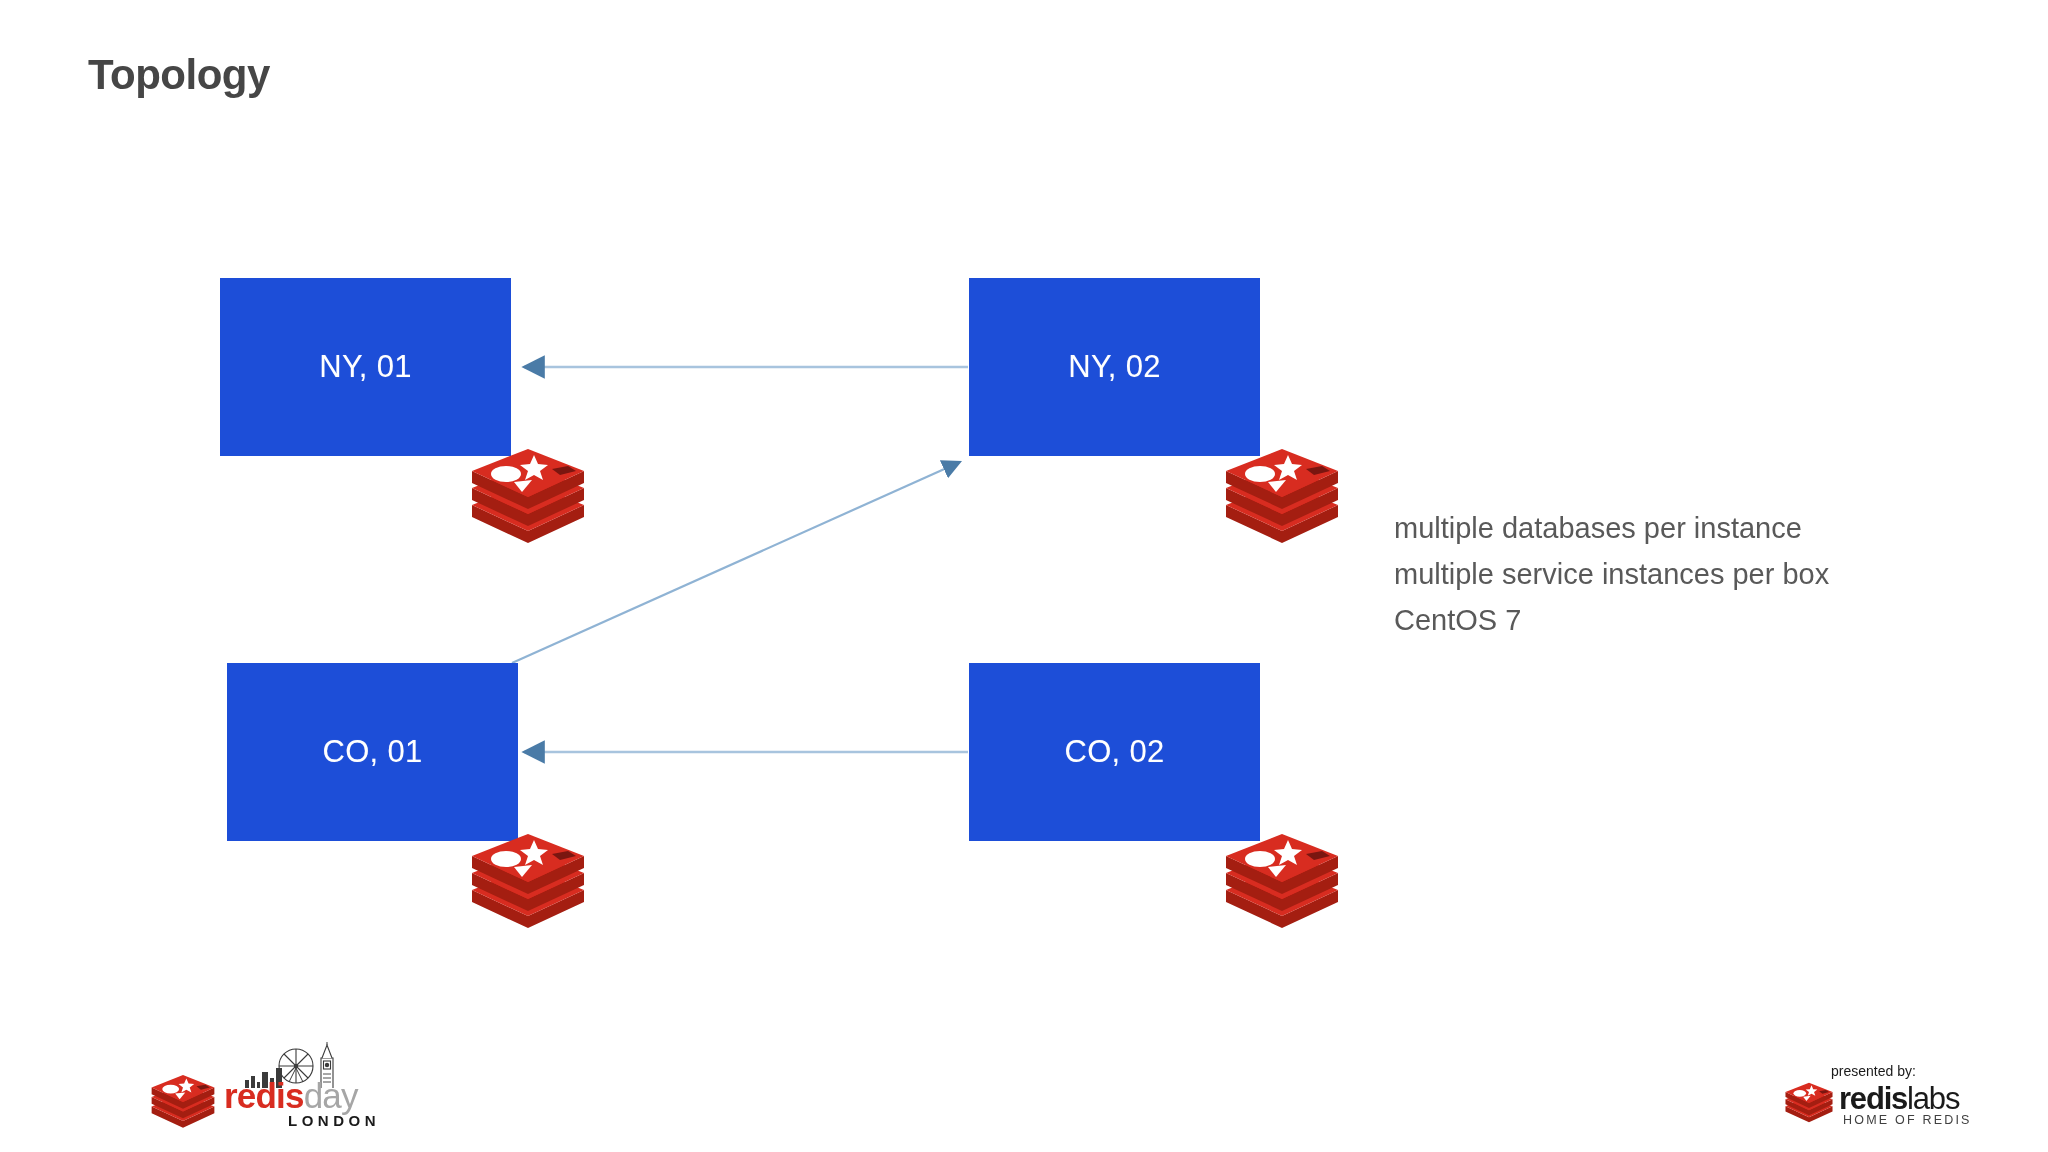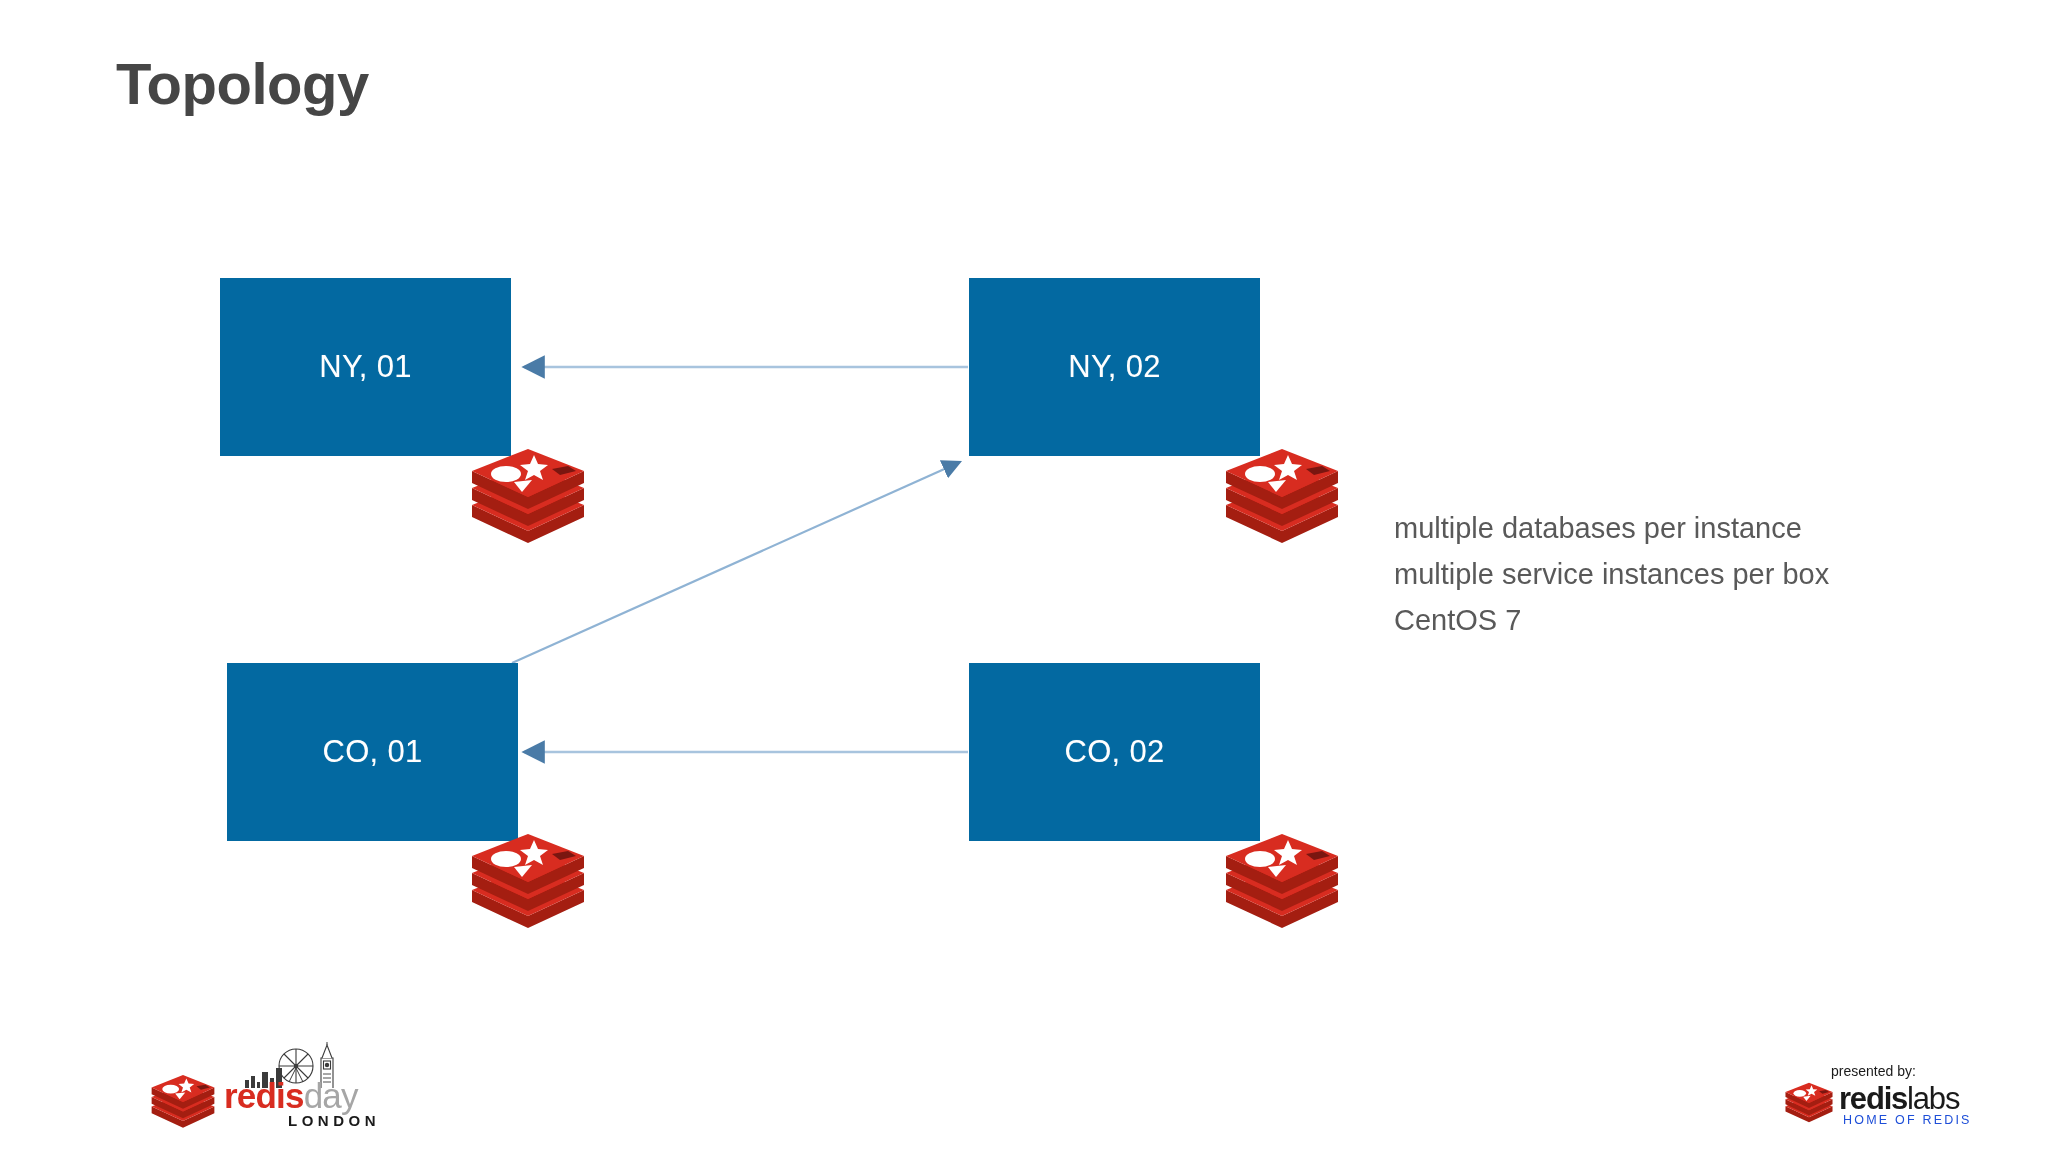--- a/index.html
+++ b/index.html
@@ -12,34 +12,34 @@
     height: 1152px;
     position: relative;
     overflow: hidden;
     font-family: "Liberation Sans", sans-serif;
     background: #ffffff;
   }
 
   
   #slide-title {
     position: absolute;
-    left: 116px;
+    left: 88px;
     top: 52px;
-    font-size: 58px;
+    font-size: 42px;
     font-weight: bold;
     color: #464646;
     letter-spacing: -0.5px;
     line-height: 1.1;
     white-space: nowrap;
   }
 
   
   .node-box {
     position: absolute;
-    background: #0369a1;
+    background: #1d4ed8;
     display: flex;
     align-items: center;
     justify-content: center;
     box-sizing: border-box;
   }
   .node-label {
     color: #ffffff;
     font-size: 31px;
     font-weight: normal;
     letter-spacing: 0.3px;
@@ -162,21 +162,21 @@
     white-space: nowrap;
   }
   #redislabs-logo .rl-redis { color: #1a1a1a; font-weight: bold; }
   #redislabs-logo .rl-labs  { color: #1a1a1a; font-weight: 300; }
   #redislabs-logo .rl-tag {
     position: absolute;
     left: 60px;
     top: 50px;
     font-size: 12.5px;
     letter-spacing: 2.2px;
-    color: #1d4ed8;
+    color: #404040;
     white-space: nowrap;
   }
 </style>
 </head>
 <body>
 
 <div id="slide-title">Topology</div>
 
 <svg id="arrows-layer" viewBox="0 0 2048 1152" width="2048" height="1152">
   <defs>

